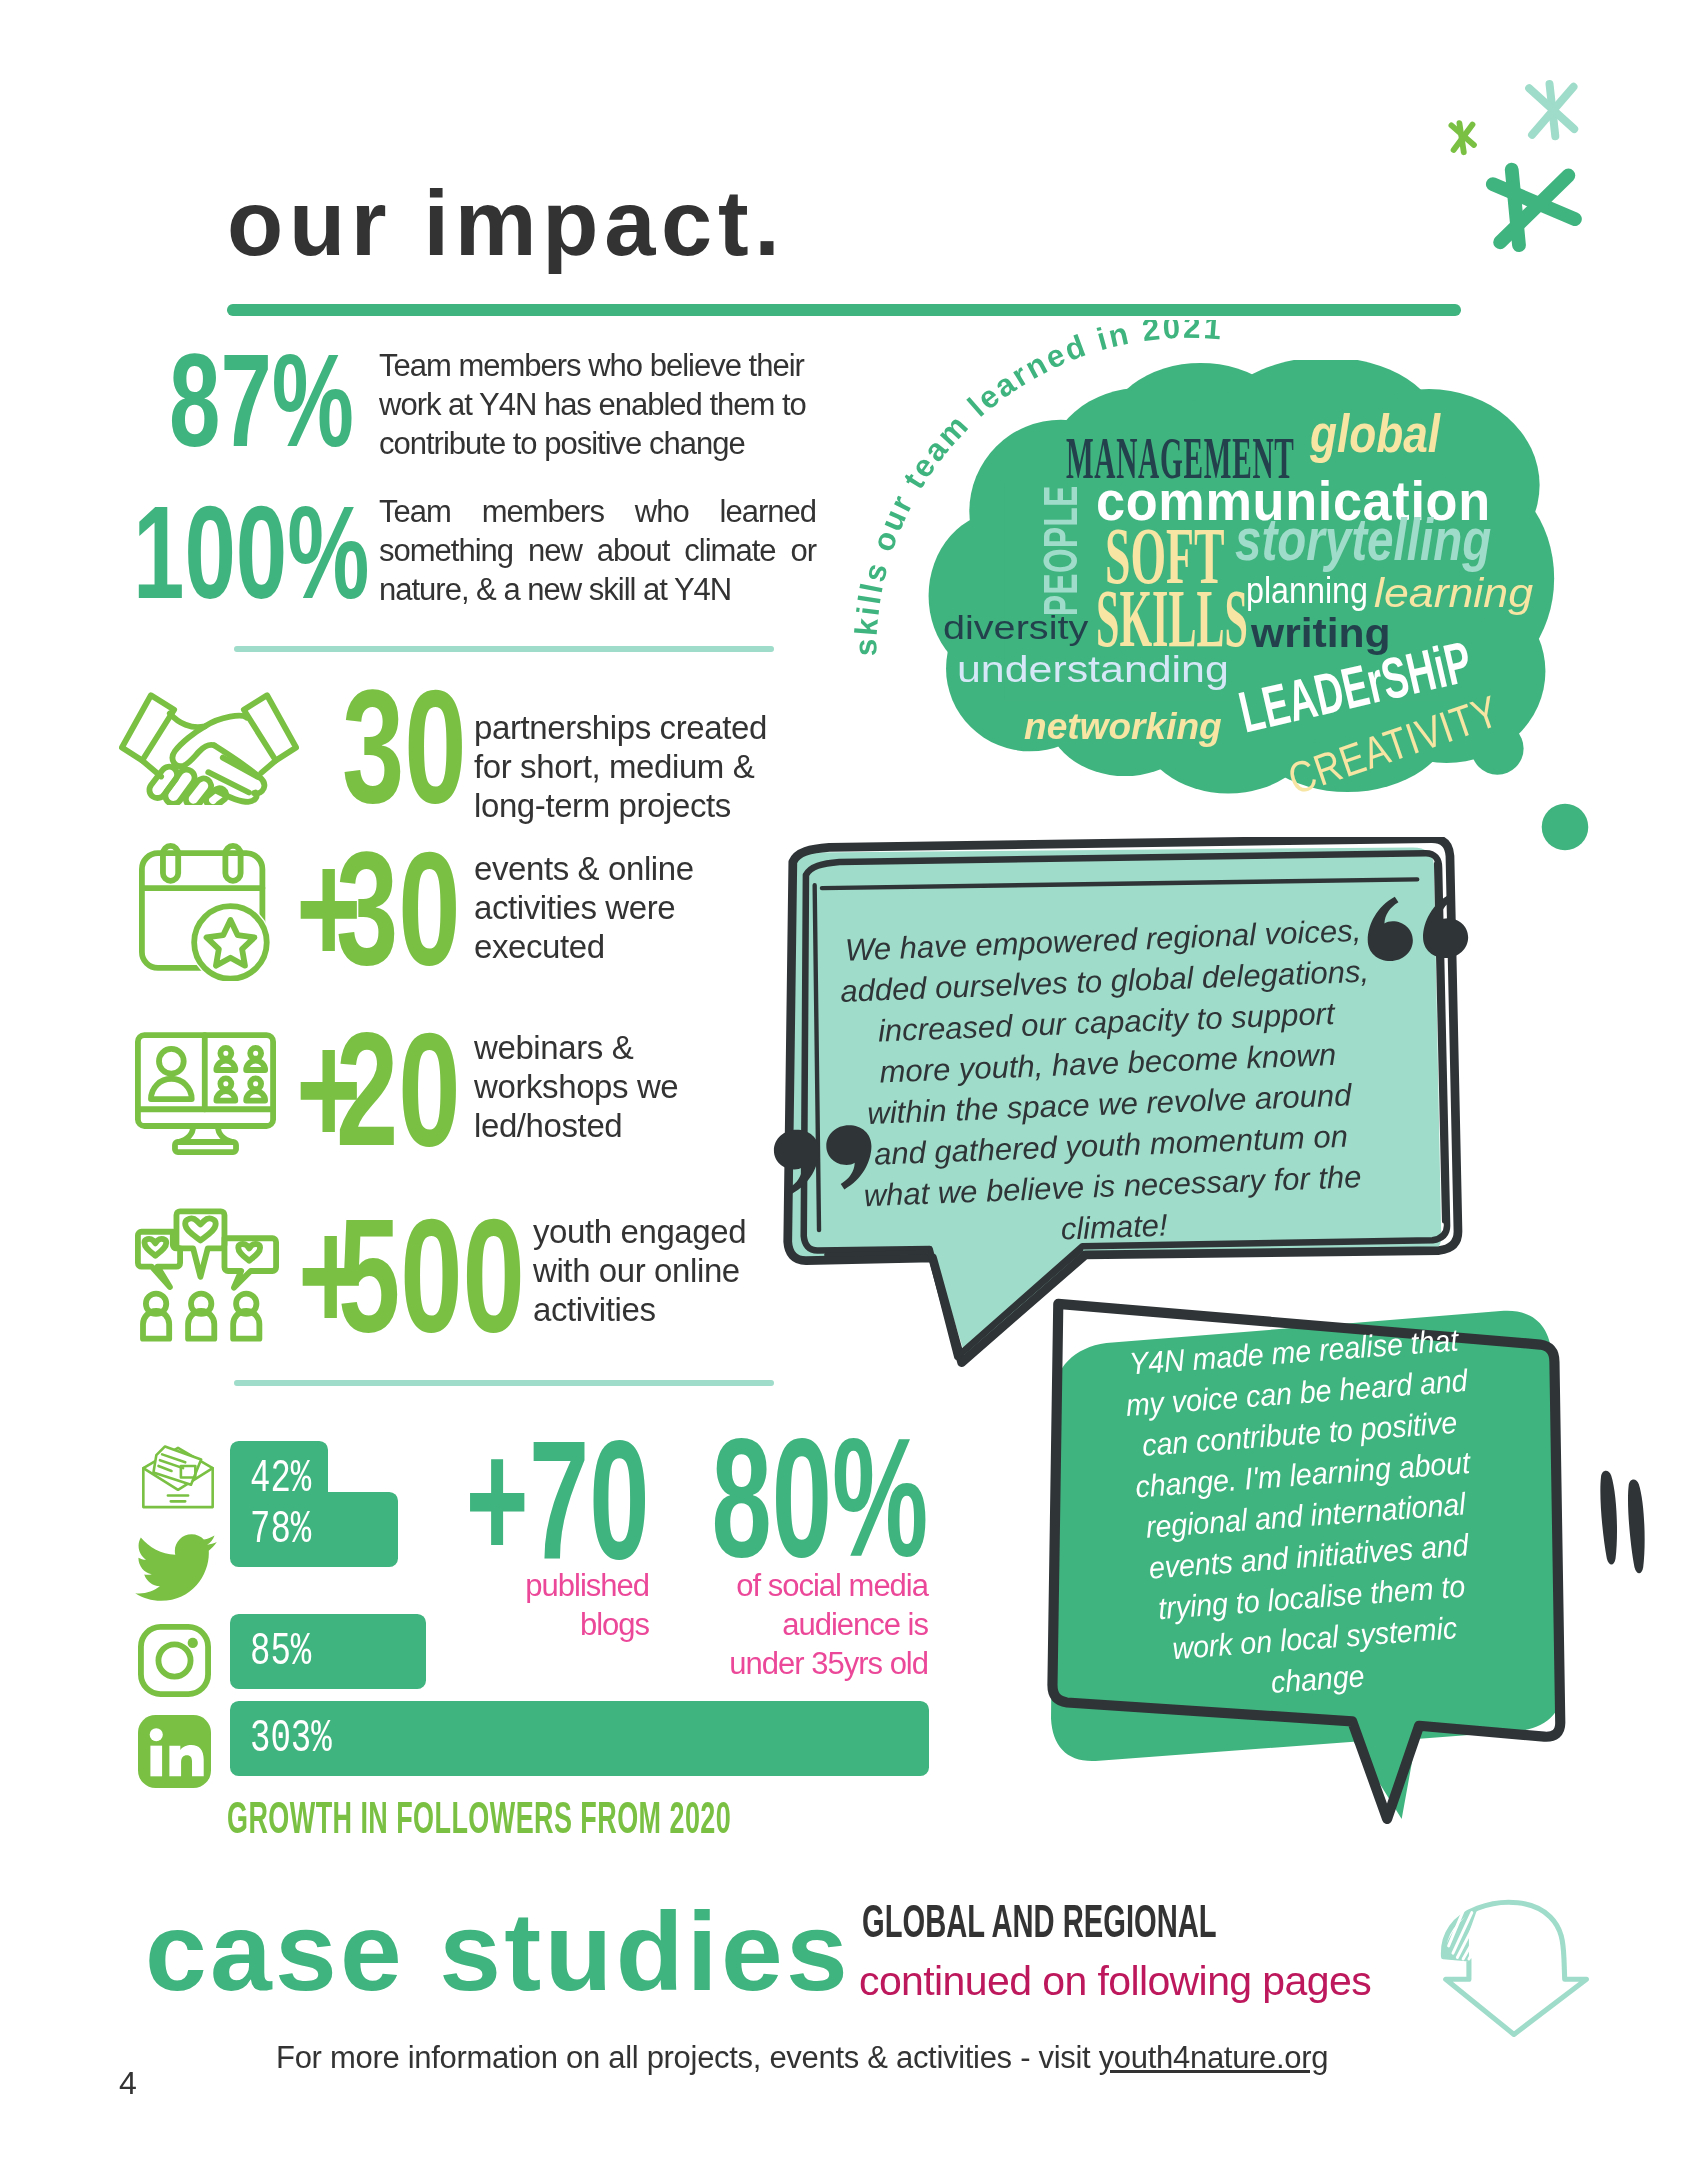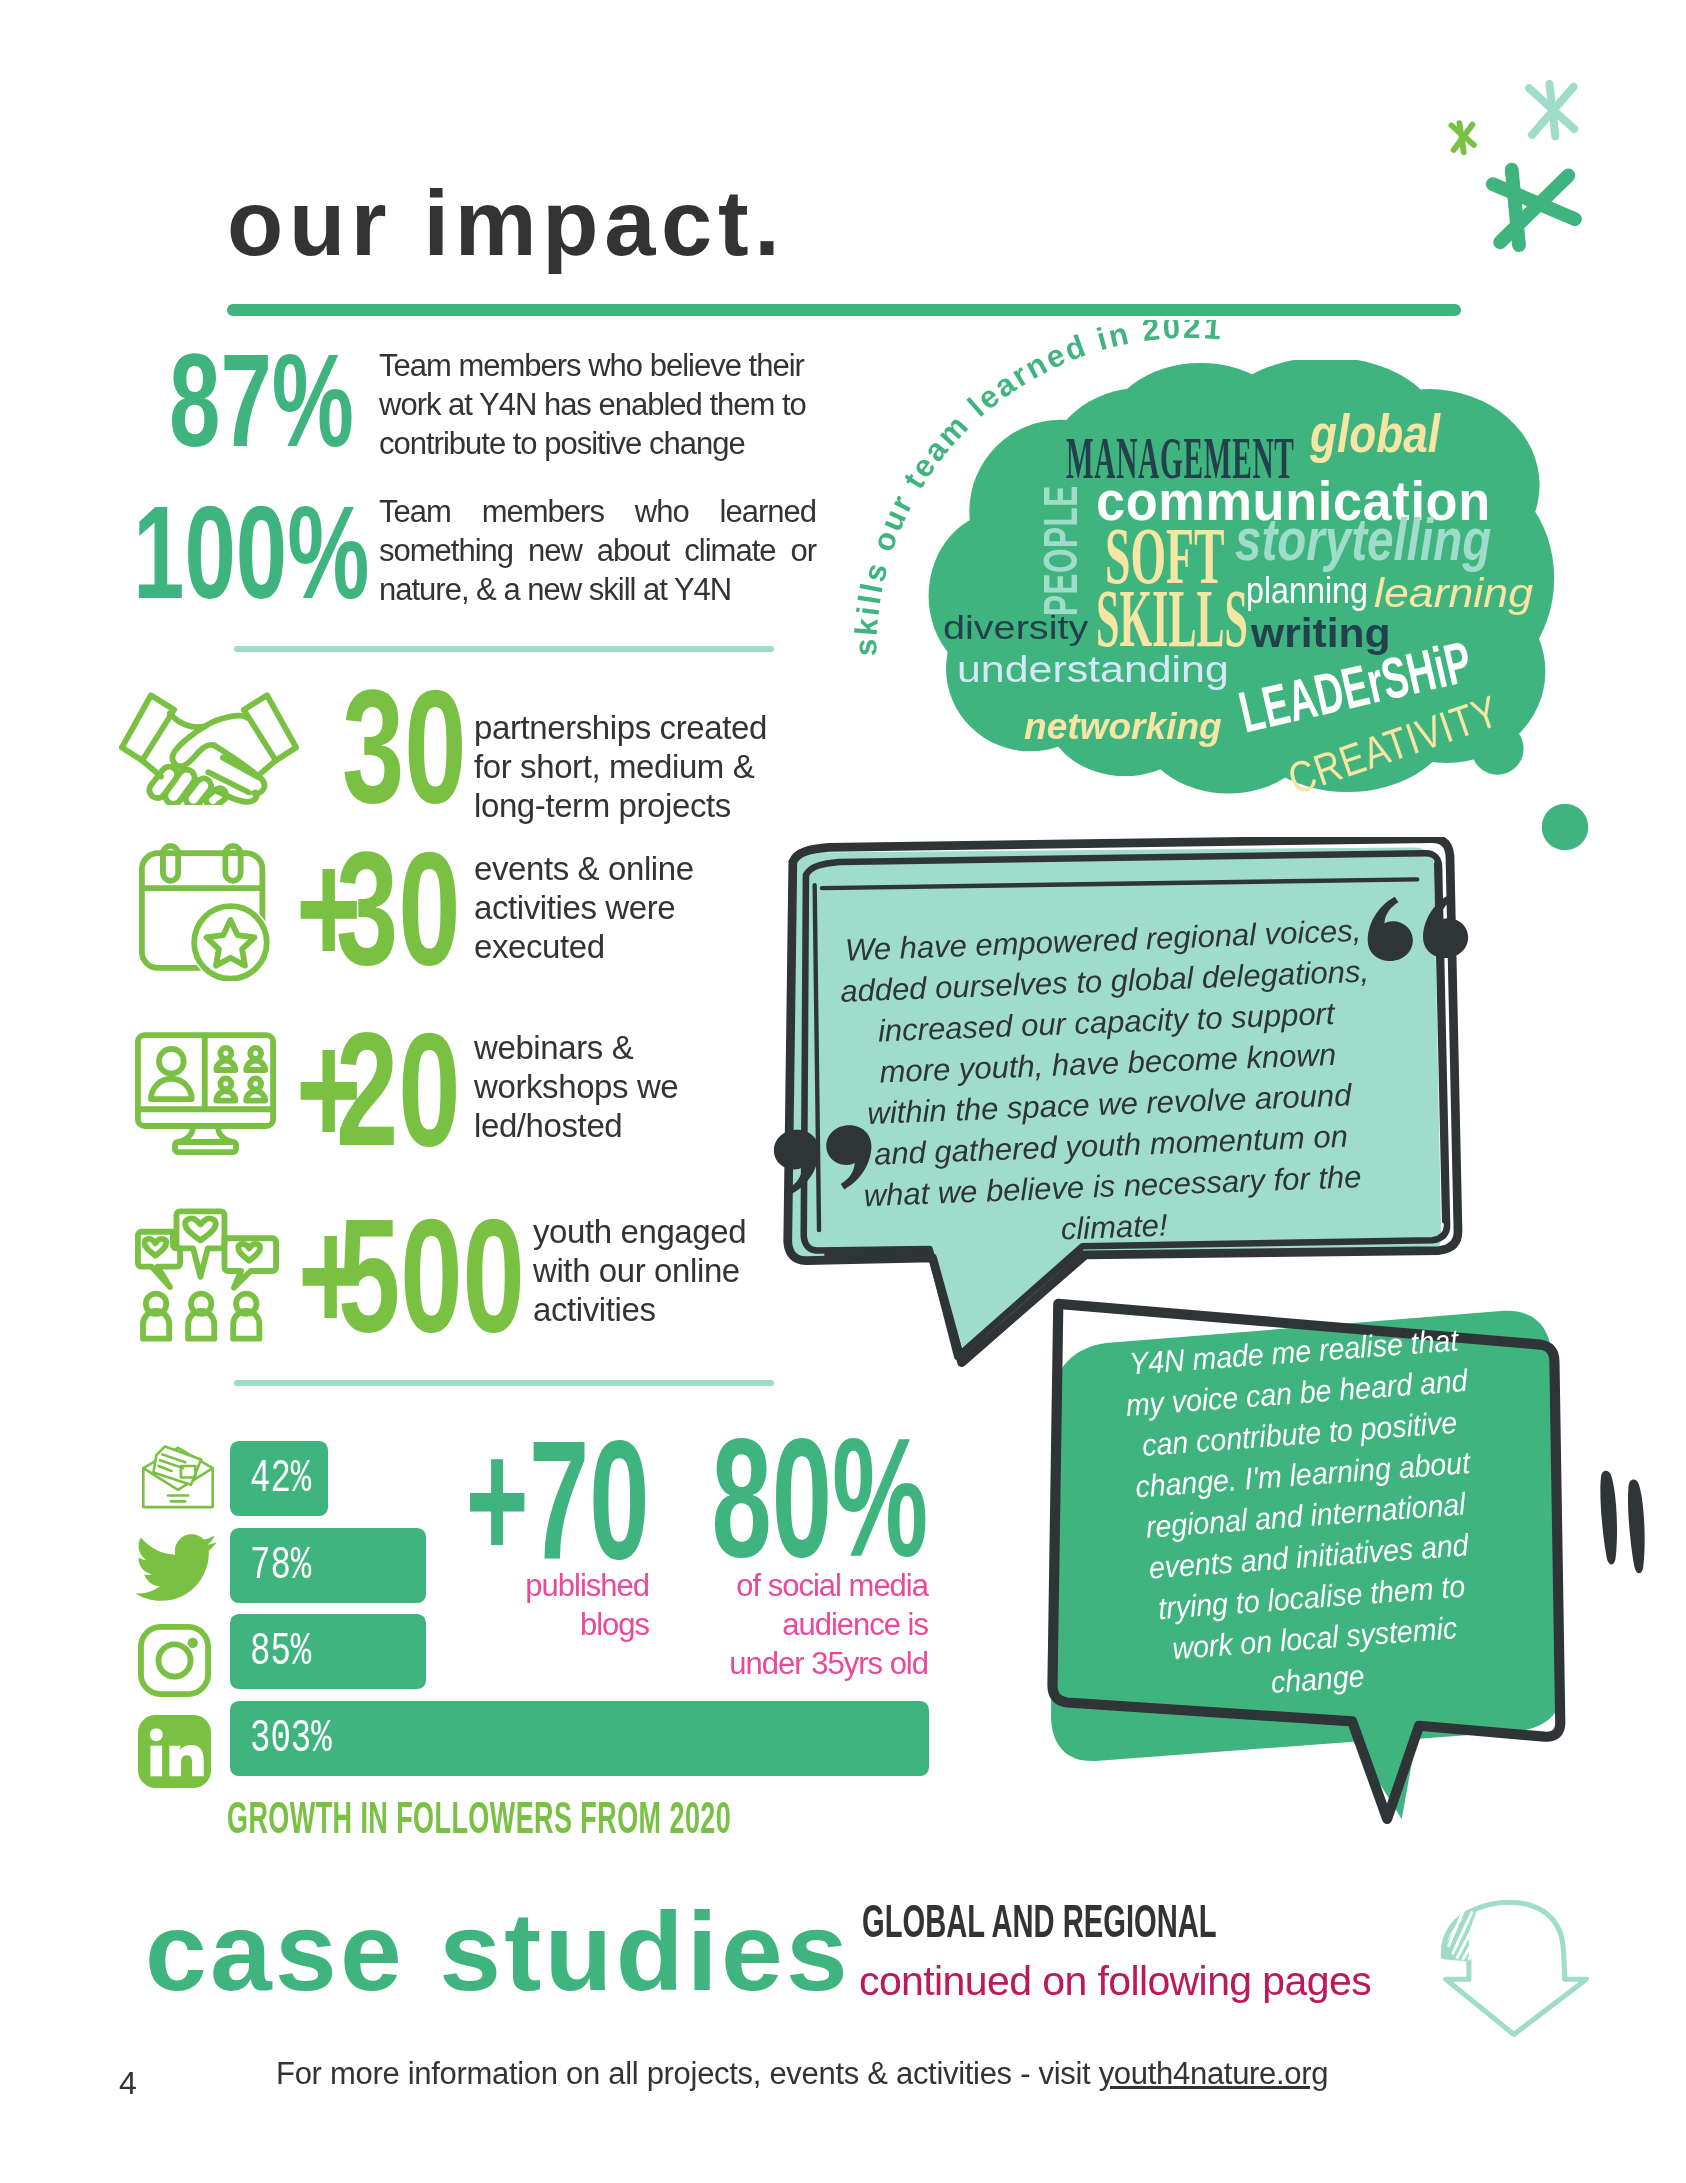--- a/index.html
+++ b/index.html
@@ -332,21 +332,21 @@
 <svg class="abs" style="left:138px;top:1715px;width:73px;height:73px;" viewBox="0 0 100 100">
   <rect x="0" y="0" width="100" height="100" rx="24" fill="#7ac143"></rect>
   <circle cx="25" cy="27" r="9" fill="#fff"></circle>
   <rect x="17" y="42" width="16" height="42" fill="#fff"></rect>
   <path fill="#fff" d="M43 42 h15 v6 c3 -5 9 -7 15 -7 11 0 17 7 17 20 v23 h-16 V64 c0 -6 -2 -9 -7 -9 -5 0 -8 3 -8 10 v19 H43 Z"></path>
 </svg>
 
 <div class="bar" style="top:1441px;width:98px;">
   <span class="bar-label">42%</span>
 </div>
-<div class="bar" style="top:1528px;width:196px;padding-left:16px;">
+<div class="bar" style="top:1492px;width:168px;padding-left:16px;">
   <span class="bar-label">78%</span>
 </div>
 <div class="bar" style="top:1614px;width:196px;">
   <span class="bar-label">85%</span>
 </div>
 <div class="bar" style="top:1701px;width:699px;text-align:center;">
   <span class="bar-label">303%</span>
 </div>
 
 <div class="abs" id="social-caption" style="left:227px;top:1792px;">GROWTH IN FOLLOWERS FROM 2020</div>
@@ -375,17 +375,17 @@
     <g stroke="#ffffff" stroke-width="4">
       <path d="M36 30 L16 78"></path>
       <path d="M48 32 L22 88"></path>
       <path d="M58 36 L28 94"></path>
       <path d="M62 50 L36 96"></path>
       <path d="M60 68 L44 96"></path>
     </g>
   </g>
 </svg>
 
-<div class="abs" id="footer-note" style="left:276px;top:2040px;margin-top:16px;">
+<div class="abs" id="footer-note" style="left:276px;top:2040px;">
   <span>For more information on all projects, events &amp; activities - visit </span><a href="#">youth4nature.org</a>
 </div>
 <div class="abs" id="page-number" style="left:119px;top:2065px;">4</div>
 
 
 </body></html>

